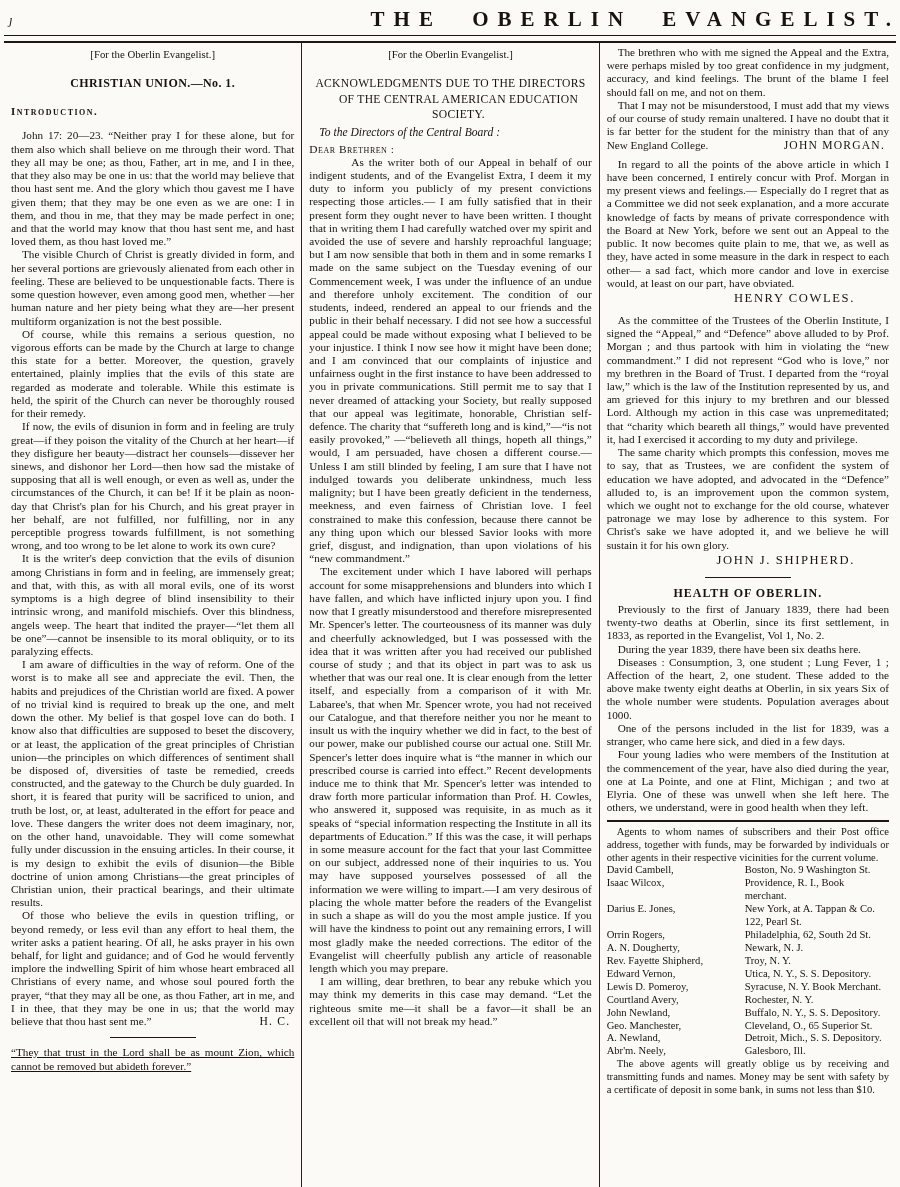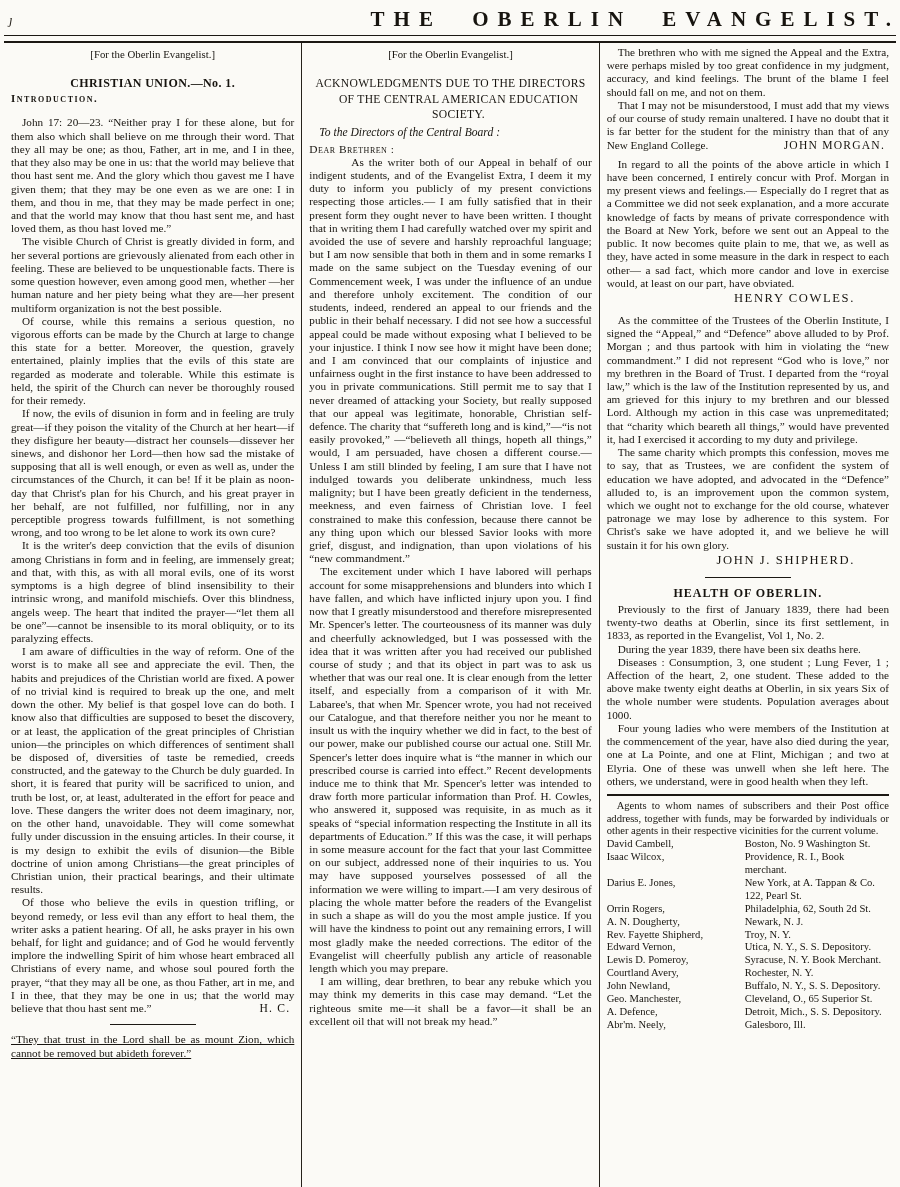--- a/index.html
+++ b/index.html
@@ -23,21 +23,21 @@
   }
   .columns{
     display:flex;align-items:stretch;height:1146px;margin:0 4px;
   }
   .col{
     width:33.333%;box-sizing:border-box;padding:3px 7px 0 7px;overflow:hidden;
   }
   .col + .col{border-left:1px solid #26221b;}
   
   .credit{text-align:center;font-size:10.8px;line-height:1.25;margin:2px 0 15px;}
-  .title{text-align:center;font-weight:bold;font-size:12px;letter-spacing:.4px;margin:1px 0 1px;}
+  .title{text-align:center;font-weight:bold;font-size:12px;letter-spacing:.4px;margin:1px 0 14px;}
   .titleblock{
     font-weight:normal;font-size:11.6px;line-height:1.3;letter-spacing:.3px;
     padding-left:16px;text-indent:-16px;margin:7px 0 4px;text-align:center;
   }
   .sub{text-align:left;font-variant:small-caps;letter-spacing:1.5px;font-size:10.8px;font-weight:bold;margin:1px 0 12px;}
   .ital{font-style:italic;font-size:11.6px;margin:4px 0 4px 10px;}
   .greet{font-variant:small-caps;letter-spacing:.5px;font-size:11.4px;margin:1px 0 1px;}
   p.p,p.ps{
     margin:0;text-align:justify;text-indent:11px;
     font-size:11.2px;line-height:1.18;
@@ -99,20 +99,21 @@
       <div class="sig">HENRY COWLES.</div>
       <div class="gap"></div>
       <p class="p">As the committee of the Trustees of the Oberlin Institute, I signed the “Appeal,” and “Defence” above alluded to by Prof. Morgan ; and thus partook with him in violating the “new commandment.”  I did not represent “God who is love,” nor my brethren in the Board of Trust.  I departed from the “royal law,” which is the law of the Institution represented by us, and am grieved for this injury to my brethren and our blessed Lord.  Although my action in this case was unpremeditated; that “charity which beareth all things,” would have prevented it, had I exercised it according to my duty and privilege.</p>
       <p class="p">The same charity which prompts this confession, moves me to say, that as Trustees, we are confident the system of education we have adopted, and advocated in the “Defence” alluded to, is an improvement upon the common system, which we ought not to exchange for the old course, whatever patronage we may lose by adherence to this system.  For Christ's sake we have adopted it, and we believe he will sustain it for his own glory.</p>
       <div class="sig">JOHN J. SHIPHERD.</div>
       <div class="rule"></div>
       <div class="h">HEALTH OF OBERLIN.</div>
       <p class="p">Previously to the first of January 1839, there had been twenty-two deaths at Oberlin, since its first settlement, in 1833, as reported in the Evangelist, Vol 1, No. 2.</p>
       <p class="p">During the year 1839, there have been six deaths here.</p>
       <p class="p">Diseases : Consumption, 3, one student ; Lung Fever, 1 ; Affection of the heart, 2, one student.   These added to the above make twenty eight deaths at Oberlin, in six years Six of the whole number were students.   Population averages about 1000.</p>
+      <p class="p">One of the persons included in the list for 1839, was a stranger, who came here sick, and died in a few days.</p>
       <p class="p">Four young ladies who were members of the Institution at the commencement of the year, have also died during the year, one at La Pointe, and one at Flint, Michigan ; and two at Elyria.  One of these was unwell when she left here.  The others, we understand, were in good health when they left.</p>
       <div class="hr"></div>
       <p class="ps">Agents to whom names of subscribers and their Post office address, together with funds, may be forwarded by individuals or other agents in their respective vicinities for the current volume.</p>
       <div class="agents">
         <div class="agent-row">
           <span class="agent-name">David Cambell,</span>
           <span class="agent-addr">Boston, No. 9 Washington St.</span>
         </div>
         <div class="agent-row">
           <span class="agent-name">Isaac Wilcox,</span>
@@ -148,22 +149,23 @@
         </div>
         <div class="agent-row">
           <span class="agent-name">John Newland,</span>
           <span class="agent-addr">Buffalo, N. Y., S. S. Depository.</span>
         </div>
         <div class="agent-row">
           <span class="agent-name">Geo. Manchester,</span>
           <span class="agent-addr">Cleveland, O., 65 Superior St.</span>
         </div>
         <div class="agent-row">
-          <span class="agent-name">A. Defence,</span>
+          <span class="agent-name">A. Newland,</span>
           <span class="agent-addr">Detroit, Mich., S. S. Depository.</span>
         </div>
         <div class="agent-row">
           <span class="agent-name">Abr'm. Neely,</span>
           <span class="agent-addr">Galesboro, Ill.</span>
         </div>
       </div>
+      <p class="ps">The above agents will greatly oblige us by receiving and transmitting funds and names.   Money may be sent with safety by a certificate of deposit in some bank, in sums not less than $10.</p>
     </div>
 </div>
 
 </body></html>

